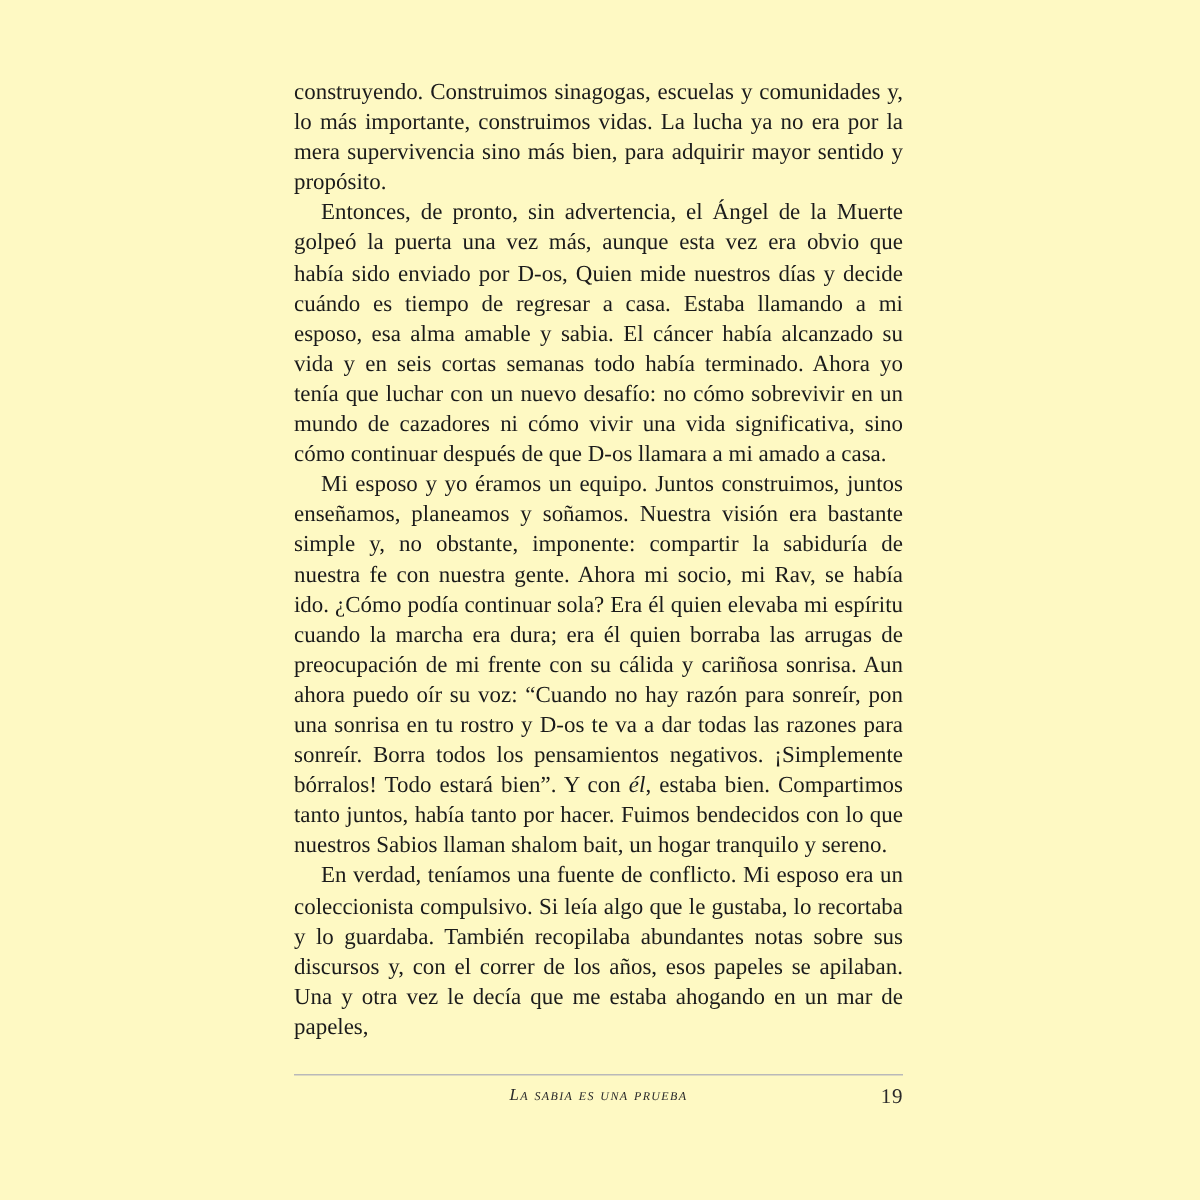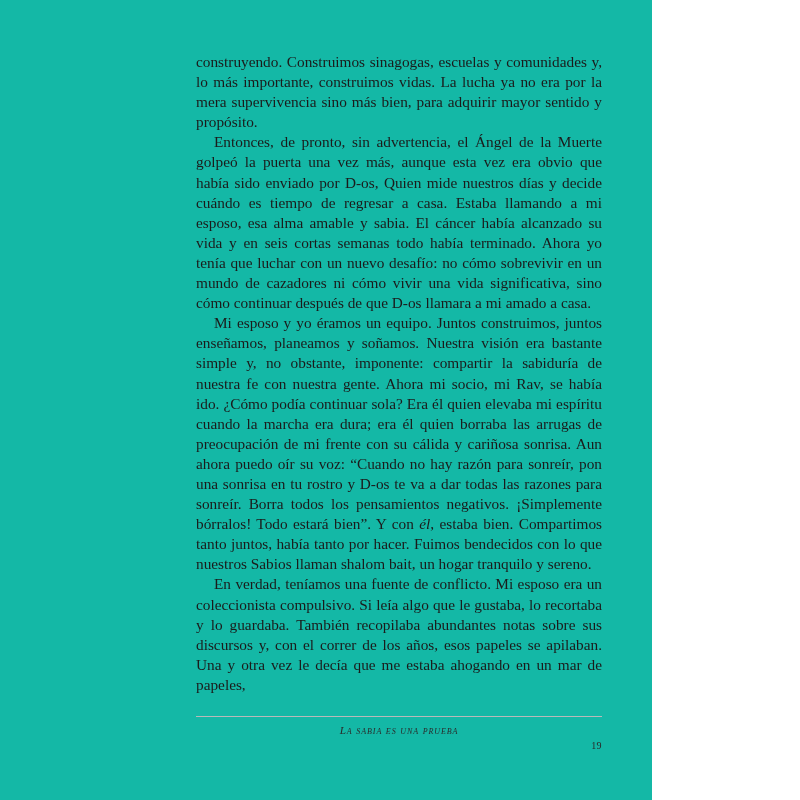--- a/index.html
+++ b/index.html
@@ -9,23 +9,23 @@
   body {
     width: 800px;
     height: 800px;
     background: #ffffff;
     font-family: "Liberation Serif", "DejaVu Serif", serif;
     color: #1c1c1c;
     overflow: hidden;
   }
   .page {
     position: relative;
-    width: 652px;
+    width: 800px;
     height: 800px;
-    background: #14b8a6;
+    background: #fef9c3;
   }
   .text-block {
     position: absolute;
     left: 196px;
     top: 52px;
     width: 406px;
   }
   .para {
     margin: 0;
     text-align: justify;
@@ -68,22 +68,22 @@
     font-size: 11.2px;
     font-style: italic;
     font-variant: small-caps;
     letter-spacing: 0.9px;
     color: #2a2a2a;
     white-space: nowrap;
   }
   .page-number {
     position: absolute;
     right: 0;
-    top: 16px;
-    font-size: 10px;
+    top: 0;
+    font-size: 14px;
     color: #2a2a2a;
     letter-spacing: 0.4px;
   }
 </style>
 </head>
 <body>
 
 <div class="page">
 
   <div class="text-block">

